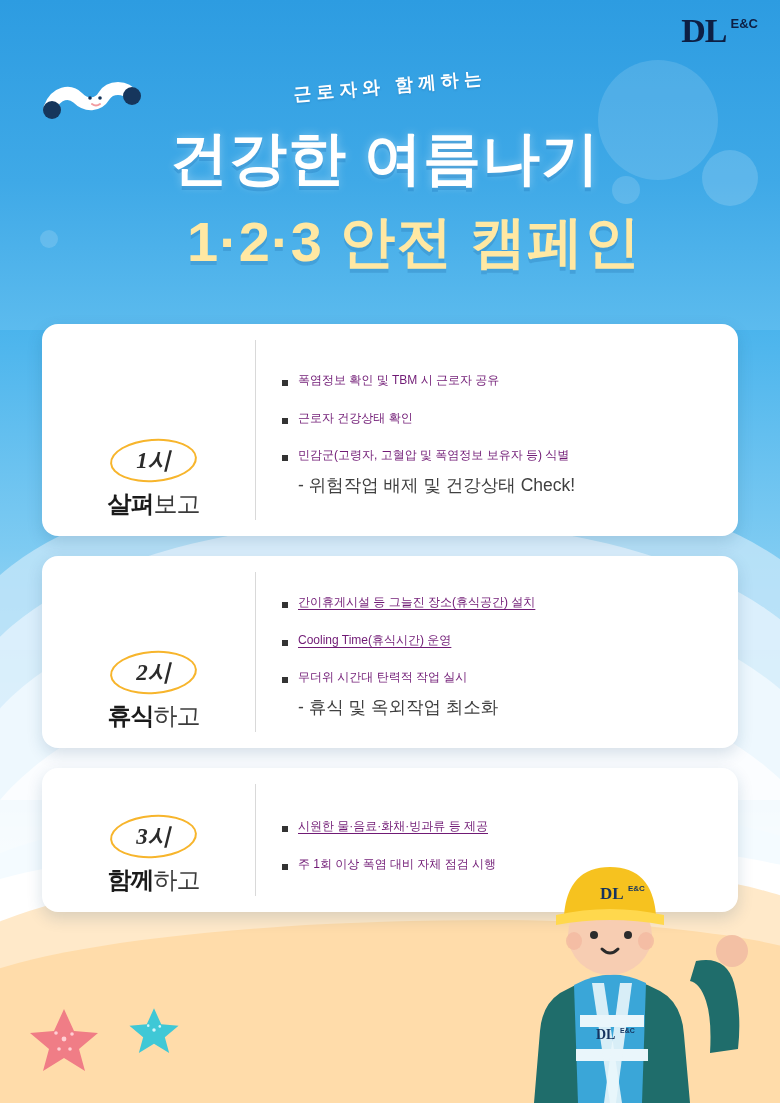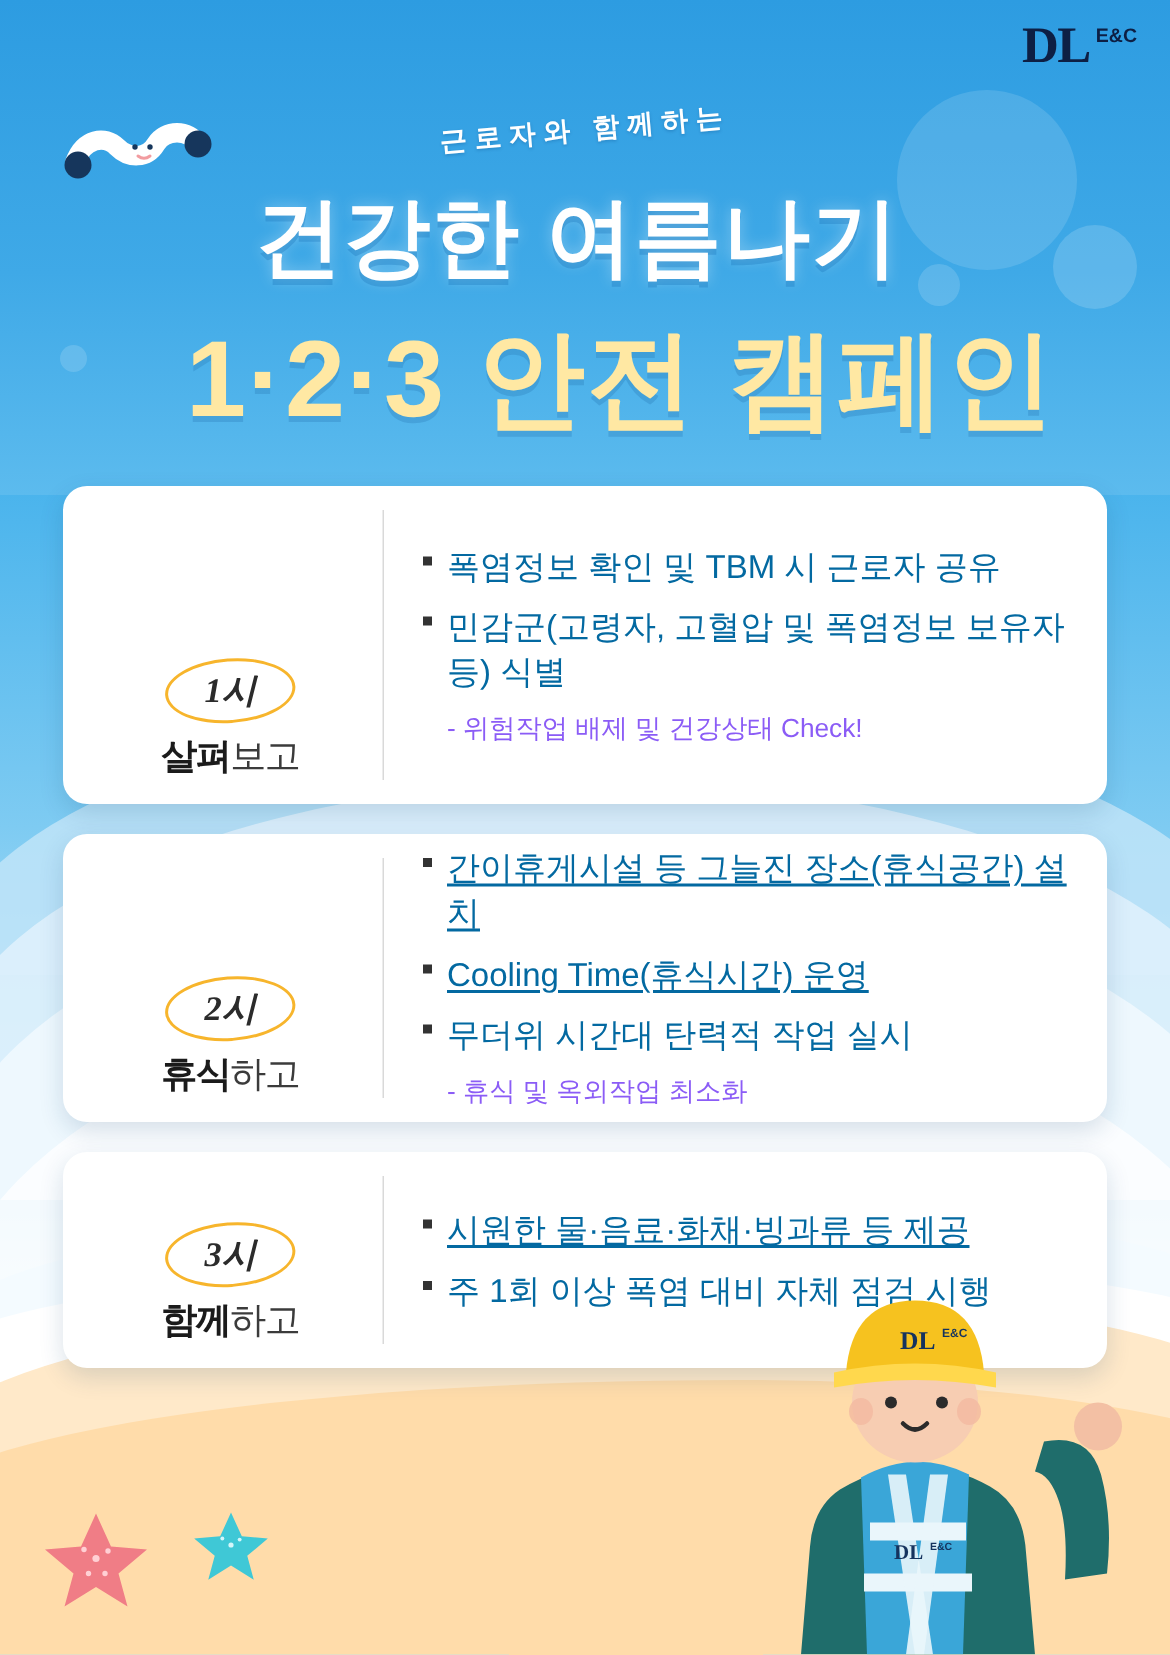--- a/index.html
+++ b/index.html
@@ -127,21 +127,21 @@
     font-size: 58px;
     font-weight: 900;
     color: #ffffff;
     letter-spacing: 1px;
     text-shadow: 0 4px 0 rgba(30,120,190,.35), 0 0 10px rgba(255,255,255,.35);
   }
   .title2 {
     position: absolute;
     top: 205px; left: 0; right: 0;
     text-align: center;
-    font-size: 72px;
+    font-size: 56px;
     font-weight: 900;
     color: #ffe8a3;
     letter-spacing: 1px;
     text-shadow: 0 4px 0 rgba(40,120,180,.30);
     margin-left: 48px;
   }
 
   
   .card {
     position: absolute;
@@ -203,34 +203,35 @@
     flex: 1 1 auto;
     padding-left: 26px;
     display: flex;
     flex-direction: column;
     justify-content: center;
     gap: 11px;
   }
   .bullet-row {
     display: flex;
     align-items: flex-start;
-    font-size: 22px;
-    color: #0369a1;
+    font-size: 12px;
+    color: #701a75;
     line-height: 1.35;
+    margin-top: 10px;
   }
   .bullet-dot {
     flex: 0 0 auto;
     width: 6px; height: 6px;
     background: #333;
     margin: 8px 10px 0 0;
   }
   .bullet-text.underline { text-decoration: underline; text-underline-offset: 3px; }
   .sub-line {
     font-size: 17.5px;
-    color: #8b5cf6;
+    color: #404040;
     padding-left: 16px;
     line-height: 1.35;
   }
 
   
   .worker { position: absolute; right: 30px; bottom: 0; }
 
   
   .star-a { position: absolute; left: 28px; bottom: 30px; }
   .star-b { position: absolute; left: 128px; bottom: 48px; }
@@ -277,20 +278,24 @@
     <div class="card-left">
       <div class="hour-badge">1시</div>
       <div class="step-name">
         <span>살펴</span><span class="light">보고</span>
       </div>
     </div>
     <div class="card-right">
       <div class="bullet-row">
         <span class="bullet-dot"></span>
         <span class="bullet-text">폭염정보 확인 및 TBM 시 근로자 공유</span>
+      </div>
+      <div class="bullet-row">
+        <span class="bullet-dot"></span>
+        <span class="bullet-text">근로자 건강상태 확인</span>
       </div>
       <div class="bullet-row">
         <span class="bullet-dot"></span>
         <span class="bullet-text">민감군(고령자, 고혈압 및 폭염정보 보유자 등) 식별</span>
       </div>
       <div class="sub-line">- 위험작업 배제 및 건강상태 Check!</div>
     </div>
   </div>
 
   <div class="card card-2">

